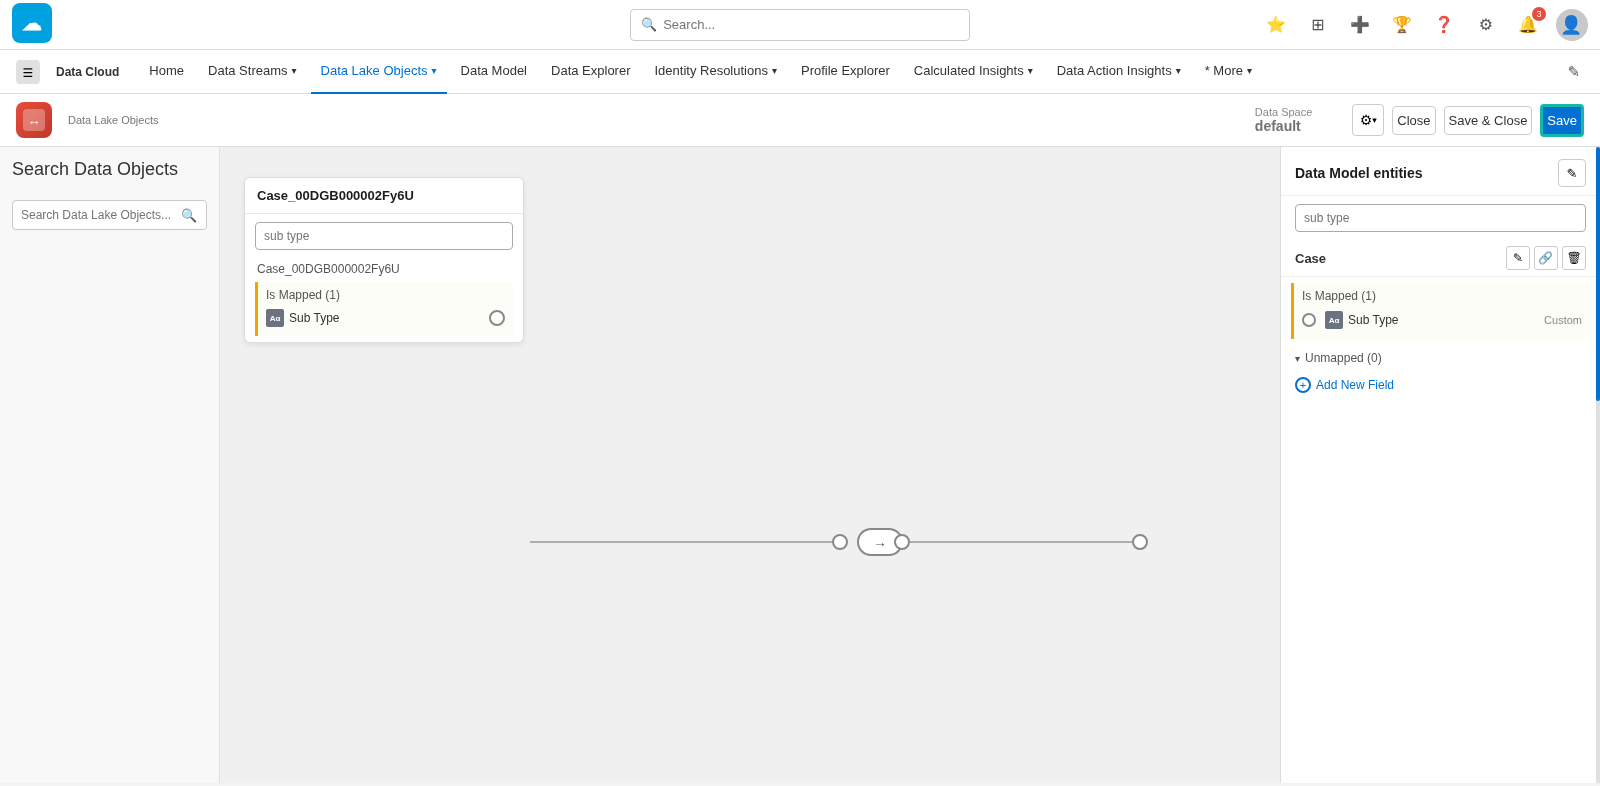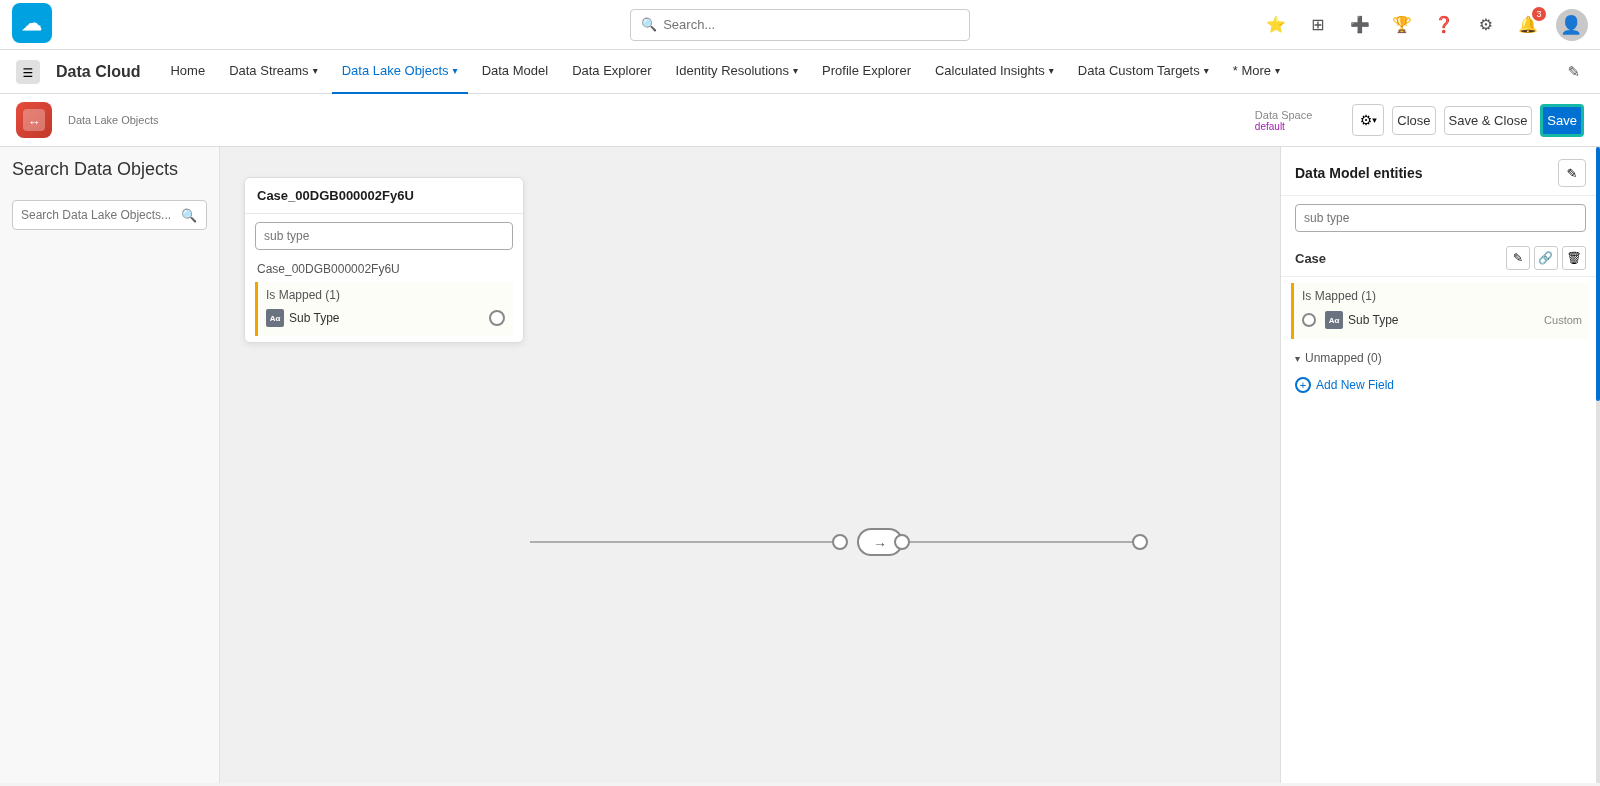--- a/index.html
+++ b/index.html
@@ -93,21 +93,21 @@
       gap: 4px;
     }
     .app-nav .app-icon {
       display: flex;
       align-items: center;
       gap: 6px;
       margin-right: 12px;
       font-size: 18px;
     }
     .app-nav .app-title {
-      font-size: 16px;
+      font-size: 12px;
       font-weight: 600;
       color: #333;
       margin-right: 16px;
     }
     .nav-item {
       display: flex;
       align-items: center;
       padding: 0 10px;
       height: 44px;
       cursor: pointer;
@@ -148,21 +148,21 @@
       margin-right: 10px;
     }
     .breadcrumb-text { font-size: 11px; color: #777; }
     .page-title { font-size: 18px; font-weight: 600; color: #1c1c1c; }
     .data-space-label {
       margin-left: auto;
       text-align: left;
       margin-right: 40px;
     }
     .data-space-label .ds-title { font-size: 11px; color: #888; }
-    .data-space-label .ds-val { font-size: 10px; color: #a21caf; font-weight: 400; }
+    .data-space-label .ds-val { font-size: 14px; color: #737373; font-weight: 700; }
     .header-actions { display: flex; align-items: center; gap: 8px; }
     .btn {
       padding: 6px 4px;
       border-radius: 4px;
       font-size: 13px;
       cursor: pointer;
       border: 1px solid #ccc;
       background: #fff;
       color: #333;
     }
@@ -540,21 +540,21 @@
     <span class="caret">▾</span>
   </div>
   <div class="nav-item">
     <span>Profile Explorer</span>
   </div>
   <div class="nav-item">
     <span>Calculated Insights</span>
     <span class="caret">▾</span>
   </div>
   <div class="nav-item">
-    <span>Data Custom Targets</span>
+    <span>Data Action Insights</span>
     <span class="caret">▾</span>
   </div>
   <div class="nav-item">
     <span>* More</span>
     <span class="caret">▾</span>
   </div>
   <span class="edit-icon">✎</span>
 </div>
 
 <div class="content-header">

